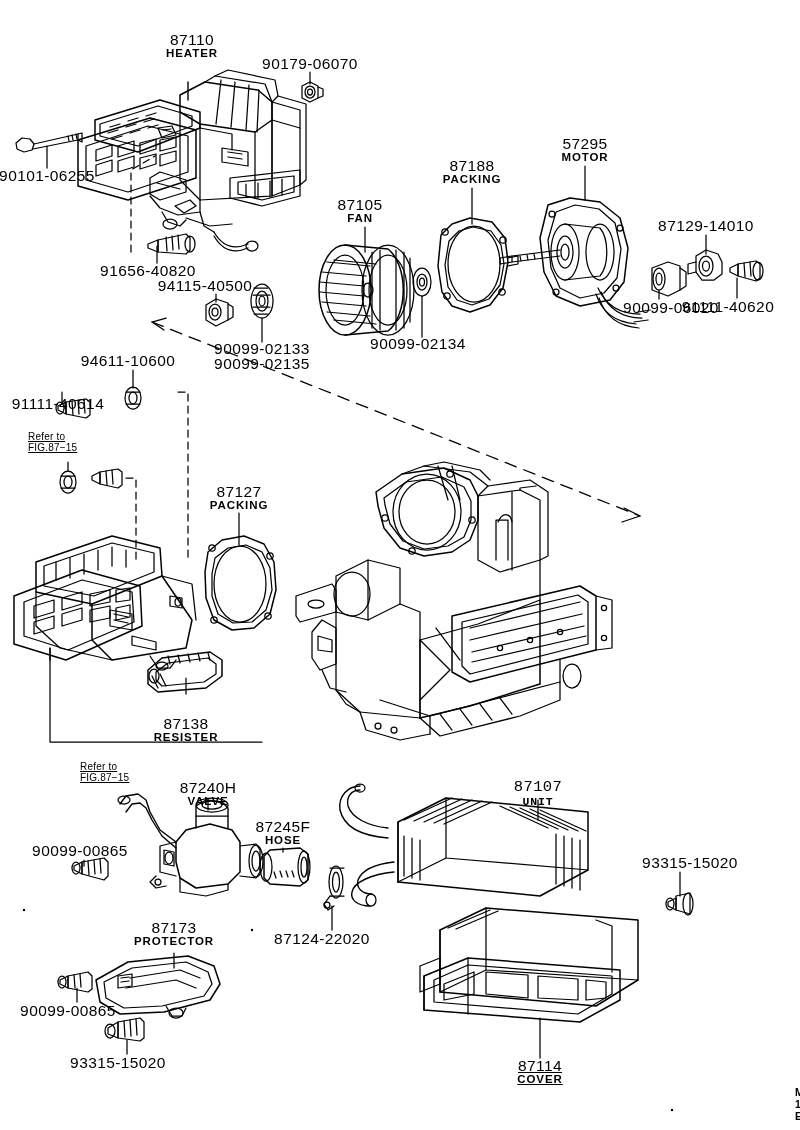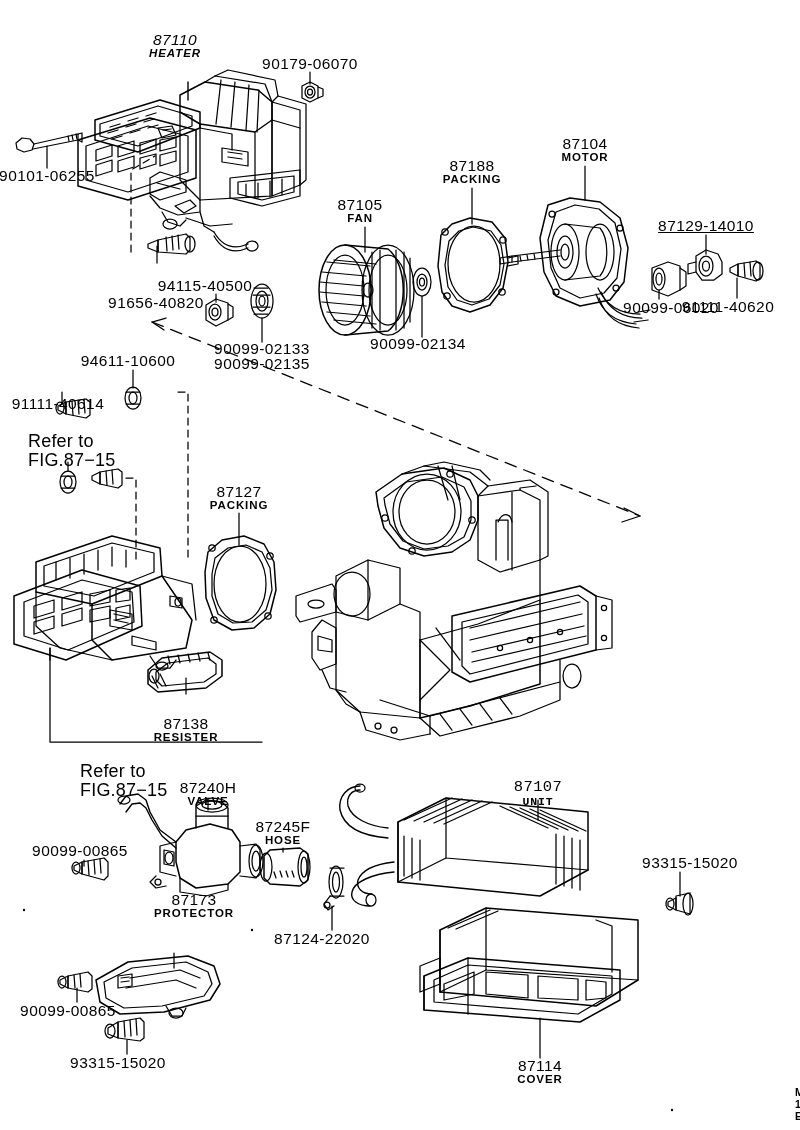--- a/index.html
+++ b/index.html
@@ -4,21 +4,21 @@
 <title>Heater Parts Diagram</title>
 <style>
   html,body{margin:0;padding:0;background:#fff;}
   body{width:800px;height:1130px;font-family:"Liberation Sans",sans-serif;color:#000;}
   #sheet{position:relative;width:800px;height:1130px;overflow:hidden;background:#fff;}
   svg#art{position:absolute;left:0;top:0;width:800px;height:1130px;}
   .lbl{position:absolute;white-space:nowrap;line-height:1.0;}
   .pn{font-size:15.5px;letter-spacing:.4px;font-weight:400;}
   .nm{font-size:11.5px;letter-spacing:.9px;font-weight:700;}
   .ctr{transform:translateX(-50%);text-align:center;}
-  .refer{position:absolute;font-size:18px;line-height:1.08;letter-spacing:.2px;white-space:pre;}
+  .refer{position:absolute;font-size:10px;line-height:1.08;letter-spacing:.2px;white-space:pre;text-decoration:underline;}
   .sig{position:absolute;font-size:10.5px;font-weight:700;letter-spacing:.5px;}
 </style>
 </head>
 <body>
 
 <div id="sheet">
 
 <svg id="art" viewBox="0 0 800 1130">
   <g fill="none" stroke="#000" stroke-width="1.25" stroke-linejoin="round" stroke-linecap="round">
 
@@ -492,34 +492,34 @@
   </g>
   <path d="M127 1054 L127 1040"></path>
 
   <circle cx="24" cy="910" r="1.2" fill="#000" stroke="none"></circle>
   <circle cx="252" cy="930" r="1.2" fill="#000" stroke="none"></circle>
   <circle cx="672" cy="1110" r="1.2" fill="#000" stroke="none"></circle>
 
   </g>
 </svg>
 
-<div class="lbl ctr" style="left:175px;top:32px;font-style:italic;">
+<div class="lbl ctr" style="left:192px;top:32px;">
   <div class="pn">87110</div>
   <div class="nm">HEATER</div>
 </div>
 
 <div class="lbl ctr" style="left:310px;top:56px;">
   <div class="pn">90179-06070</div>
 </div>
 
 <div class="lbl ctr" style="left:47px;top:168px;text-align:right;">
   <div class="pn">90101-06255</div>
 </div>
 
-<div class="lbl ctr" style="left:156px;top:263px;margin-top:32px;">
+<div class="lbl ctr" style="left:148px;top:263px;">
   <div class="pn">91656-40820</div>
 </div>
 
 <div class="lbl ctr" style="left:205px;top:278px;">
   <div class="pn">94115-40500</div>
 </div>
 
 <div class="lbl ctr" style="left:262px;top:341px;">
   <div class="pn">90099-02133</div>
 </div>
@@ -535,25 +535,25 @@
 <div class="lbl ctr" style="left:418px;top:336px;">
   <div class="pn">90099-02134</div>
 </div>
 
 <div class="lbl ctr" style="left:472px;top:158px;">
   <div class="pn">87188</div>
   <div class="nm">PACKING</div>
 </div>
 
 <div class="lbl ctr" style="left:585px;top:136px;">
-  <div class="pn">87104</div>
+  <div class="pn">57295</div>
   <div class="nm">MOTOR</div>
 </div>
 
-<div class="lbl ctr" style="left:706px;top:218px;text-decoration:underline;">
+<div class="lbl ctr" style="left:706px;top:218px;">
   <div class="pn">87129-14010</div>
 </div>
 
 <div class="lbl ctr" style="left:728px;top:299px;">
   <div class="pn">91111-40620</div>
 </div>
 
 <div class="lbl ctr" style="left:651px;top:300px;margin-left:20px;">
   <div class="pn">90099-06020</div>
 </div>
@@ -596,34 +596,34 @@
 
 <div class="lbl ctr" style="left:538px;top:780px;font-family:Liberation Mono, monospace;">
   <div class="pn">87107</div>
   <div class="nm">UNIT</div>
 </div>
 
 <div class="lbl ctr" style="left:690px;top:855px;">
   <div class="pn">93315-15020</div>
 </div>
 
-<div class="lbl ctr" style="left:174px;top:892px;margin-left:20px;">
+<div class="lbl ctr" style="left:174px;top:920px;">
   <div class="pn">87173</div>
   <div class="nm">PROTECTOR</div>
 </div>
 
 <div class="lbl ctr" style="left:68px;top:1003px;">
   <div class="pn">90099-00865</div>
 </div>
 
 <div class="lbl ctr" style="left:118px;top:1055px;">
   <div class="pn">93315-15020</div>
 </div>
 
-<div class="lbl ctr" style="left:540px;top:1058px;">
+<div class="lbl ctr" style="left:540px;top:1058px;text-decoration:underline;">
   <div class="pn">87114</div>
   <div class="nm">COVER</div>
 </div>
 
 <div class="refer" style="left:28px;top:432px;">Refer to
 FIG.87−15</div>
 <div class="refer" style="left:80px;top:762px;">Refer to
 FIG.87−15</div>
 
 <div class="sig" style="left:750px;top:1086px;margin-left:45px;">ME 1772-E</div>

